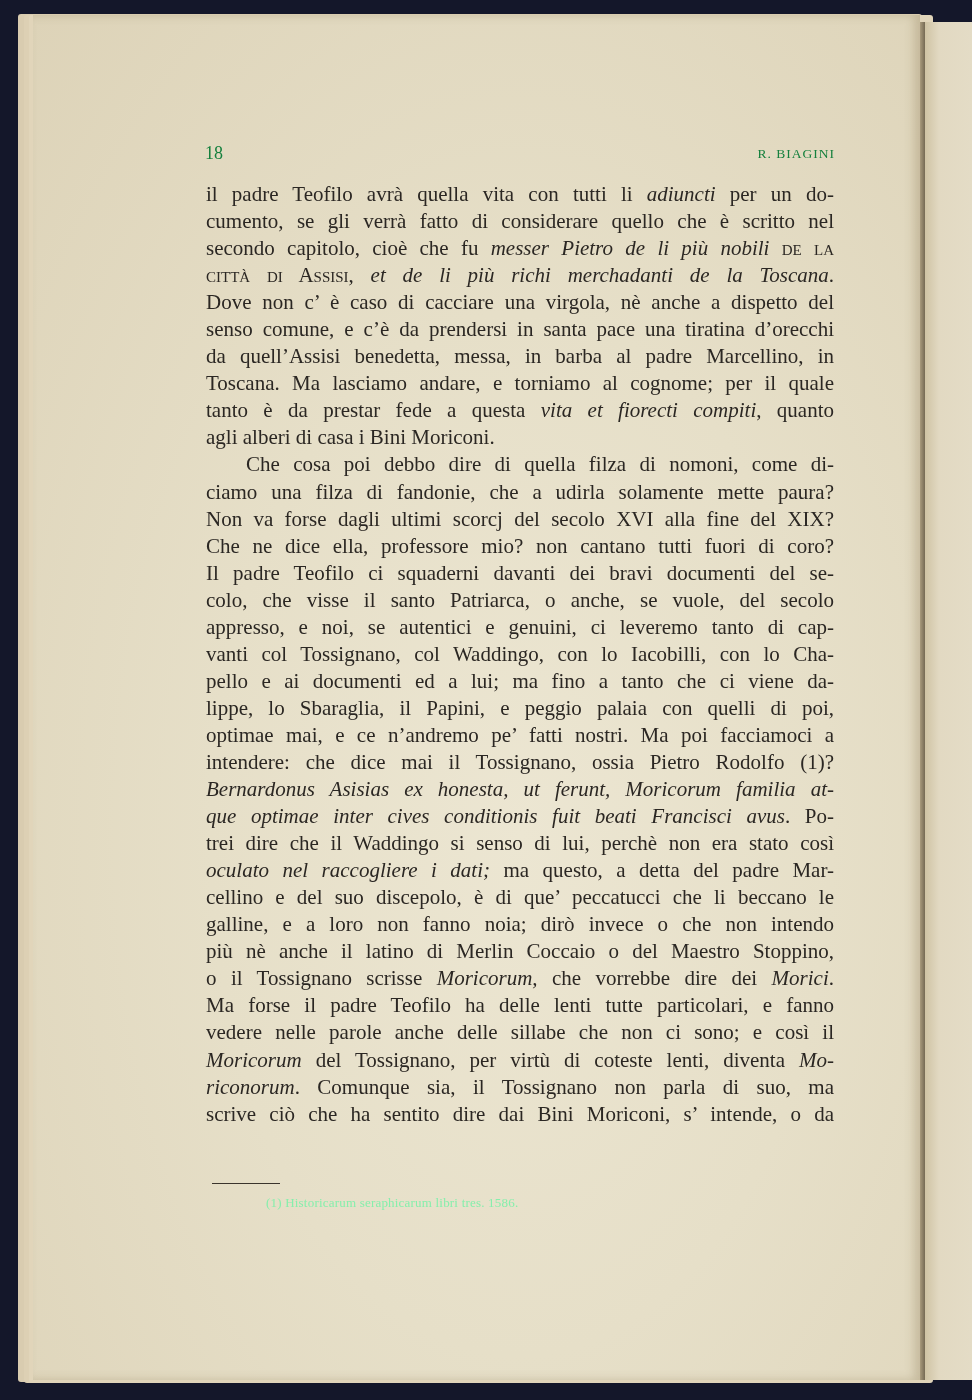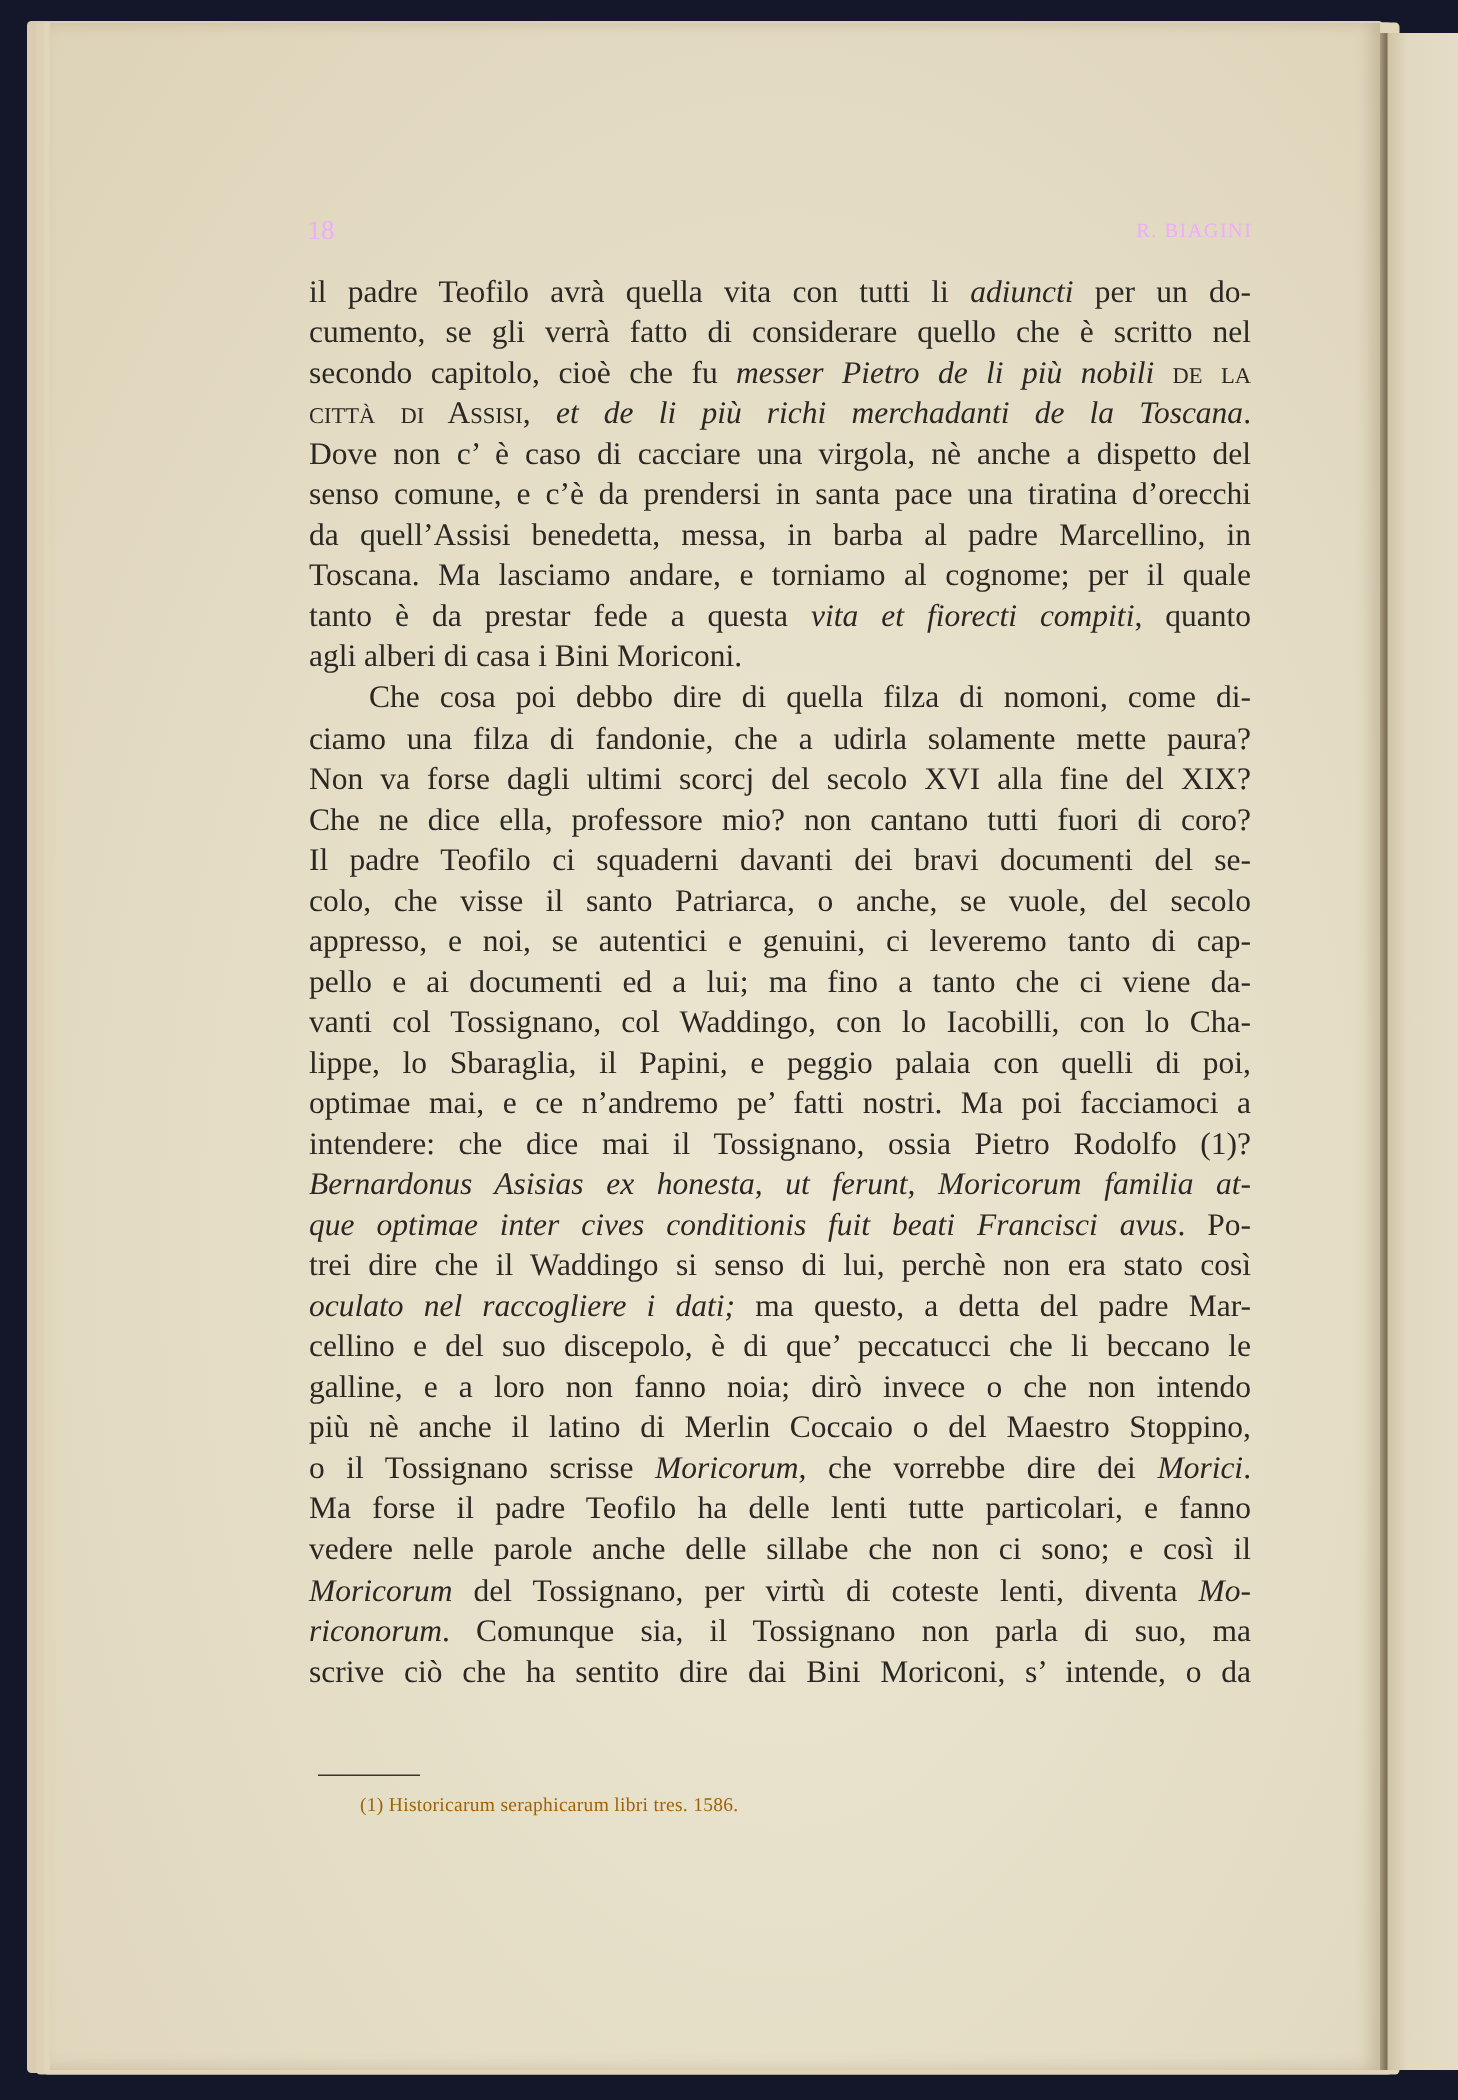--- a/index.html
+++ b/index.html
@@ -23,21 +23,21 @@
   .next-page {
     position: absolute; left: 925px; top: 22px; width: 47px; height: 1358px;
     background: linear-gradient(90deg, #cfc3a4 0%, #e2d9c2 30%, #e4dcc6 100%);
   }
   .gutter {
     position: absolute; left: 920px; top: 22px; width: 6px; height: 1358px;
     background: linear-gradient(90deg, #a89a7c, #6b604c);
   }
   .header {
     position: absolute; top: 143px; left: 205px; width: 630px; height: 22px;
-    color: #f0abfc;
+    color: #15803d;
   }
   .page-number {
     position: absolute; left: 0; top: 0; font-size: 18px;
   }
   .running-head {
     position: absolute; left: 0; right: 0; top: 3px; text-align: right;
     font-size: 13.5px; letter-spacing: 1px; padding-left: 60px;
   }
   .body-text {
     position: absolute; left: 206px; top: 181px; width: 628px;
@@ -49,22 +49,22 @@
   }
   .line.last { text-align-last: left; }
   .line.indent { padding-left: 40px; }
   .sc { font-variant: small-caps; }
   .it { font-style: italic; }
   .footnote-rule {
     position: absolute; left: 212px; top: 1183px; width: 68px; height: 1px;
     background: #3a342c;
   }
   .footnote {
-    position: absolute; left: 240px; top: 1195px; font-size: 13px;
-    color: #a16207; letter-spacing: 0.2px;
+    position: absolute; left: 266px; top: 1195px; font-size: 13px;
+    color: #86efac; letter-spacing: 0.2px;
   }
 </style>
 </head>
 <body>
 
 <div class="page-stack"></div>
 <div class="page-stack s2"></div>
 <div class="page-stack s3"></div>
 <div class="page"></div>
 <div class="gutter"></div>
@@ -86,22 +86,22 @@
     <span class="line"><span>Toscana. Ma lasciamo andare, e torniamo al cognome; per il quale</span></span>
     <span class="line"><span>tanto è da prestar fede a questa </span><span class="it">vita et fiorecti compiti</span><span>, quanto</span></span>
     <span class="line last"><span>agli alberi di casa i Bini Moriconi.</span></span>
     <span class="line indent"><span>Che cosa poi debbo dire di quella filza di nomoni, come di-</span></span>
     <span class="line"><span>ciamo una filza di fandonie, che a udirla solamente mette paura?</span></span>
     <span class="line"><span>Non va forse dagli ultimi scorcj del secolo XVI alla fine del XIX?</span></span>
     <span class="line"><span>Che ne dice ella, professore mio? non cantano tutti fuori di coro?</span></span>
     <span class="line"><span>Il padre Teofilo ci squaderni davanti dei bravi documenti del se-</span></span>
     <span class="line"><span>colo, che visse il santo Patriarca, o anche, se vuole, del secolo</span></span>
     <span class="line"><span>appresso, e noi, se autentici e genuini, ci leveremo tanto di cap-</span></span>
+    <span class="line"><span>vanti col Tossignano, col Waddingo, con lo Iacobilli, con lo Cha-</span></span>
     <span class="line"><span>pello e ai documenti ed a lui; ma fino a tanto che ci viene da-</span></span>
-    <span class="line"><span>vanti col Tossignano, col Waddingo, con lo Iacobilli, con lo Cha-</span></span>
     <span class="line"><span>lippe, lo Sbaraglia, il Papini, e peggio palaia con quelli di poi,</span></span>
     <span class="line"><span>optimae mai, e ce n’andremo pe’ fatti nostri. Ma poi facciamoci a</span></span>
     <span class="line"><span>intendere: che dice mai il Tossignano, ossia Pietro Rodolfo (1)?</span></span>
     <span class="line"><span class="it">Bernardonus Asisias ex honesta, ut ferunt, Moricorum familia at-</span></span>
     <span class="line"><span class="it">que optimae inter cives conditionis fuit beati Francisci avus</span><span>. Po-</span></span>
     <span class="line"><span>trei dire che il Waddingo si senso di lui, perchè non era stato così</span></span>
     <span class="line"><span class="it">oculato nel raccogliere i dati;</span><span> ma questo, a detta del padre Mar-</span></span>
     <span class="line"><span>cellino e del suo discepolo, è di que’ peccatucci che li beccano le</span></span>
     <span class="line"><span>galline, e a loro non fanno noia; dirò invece o che non intendo</span></span>
     <span class="line"><span>più nè anche il latino di Merlin Coccaio o del Maestro Stoppino,</span></span>

